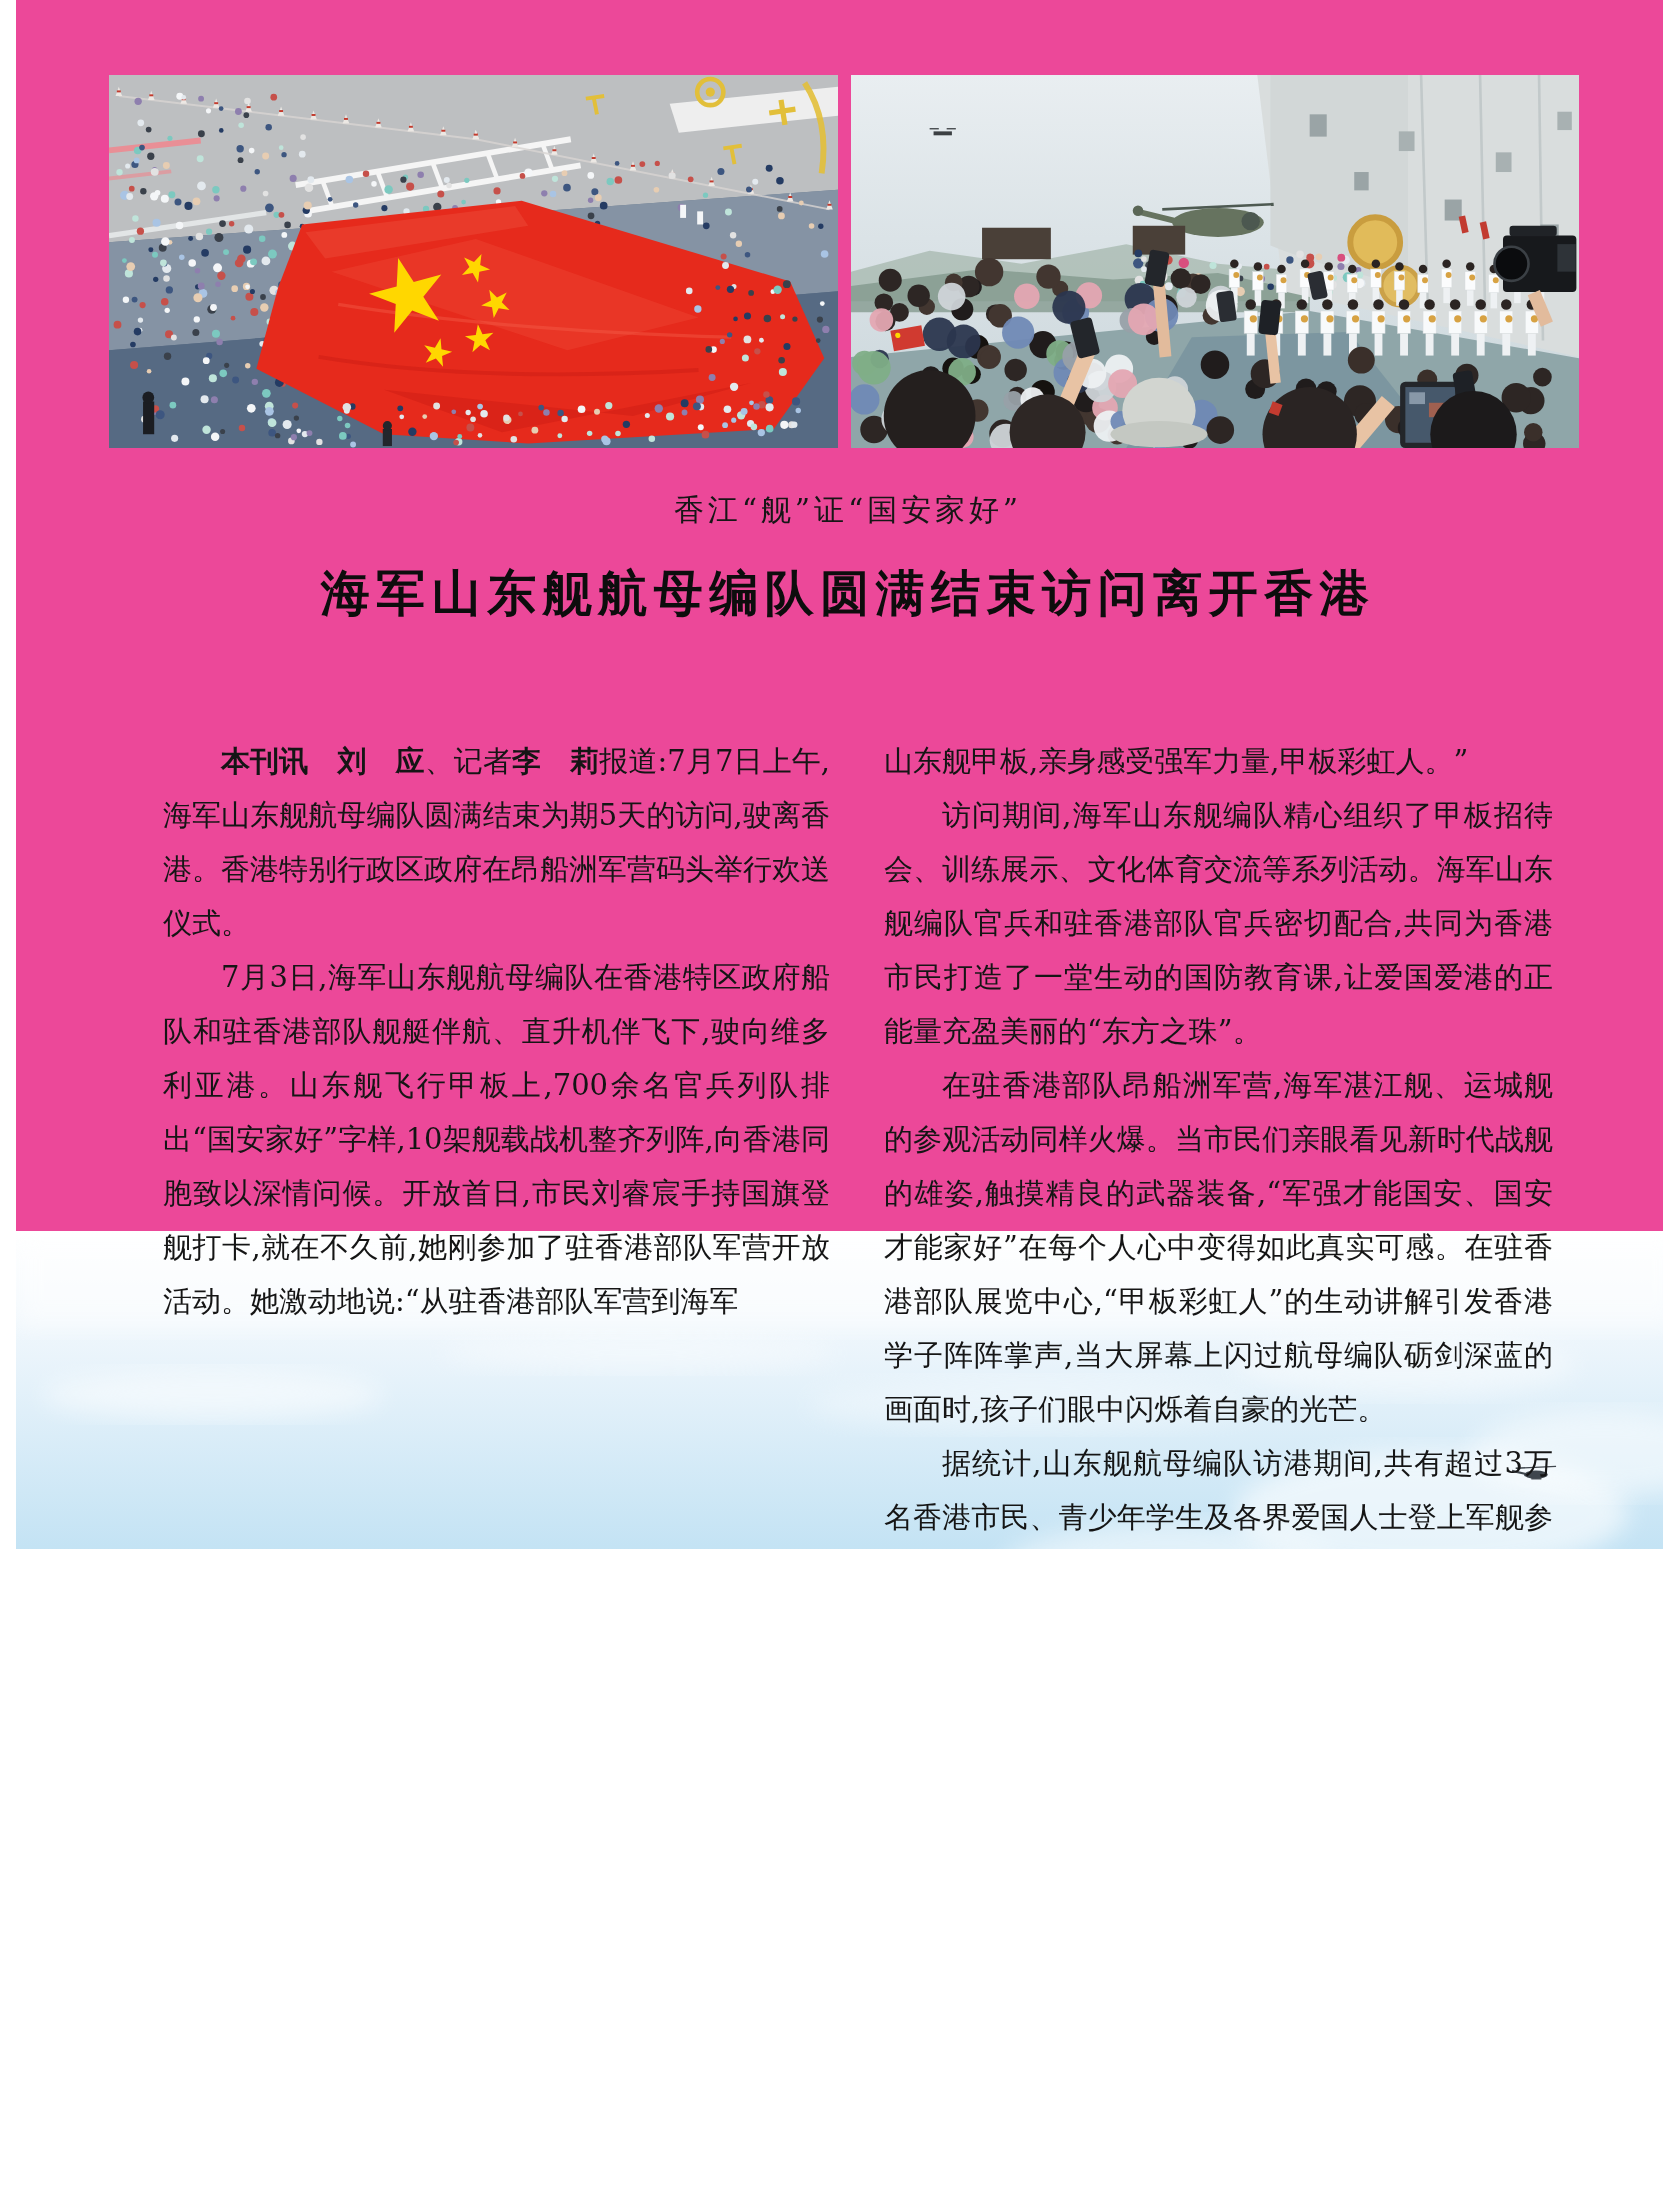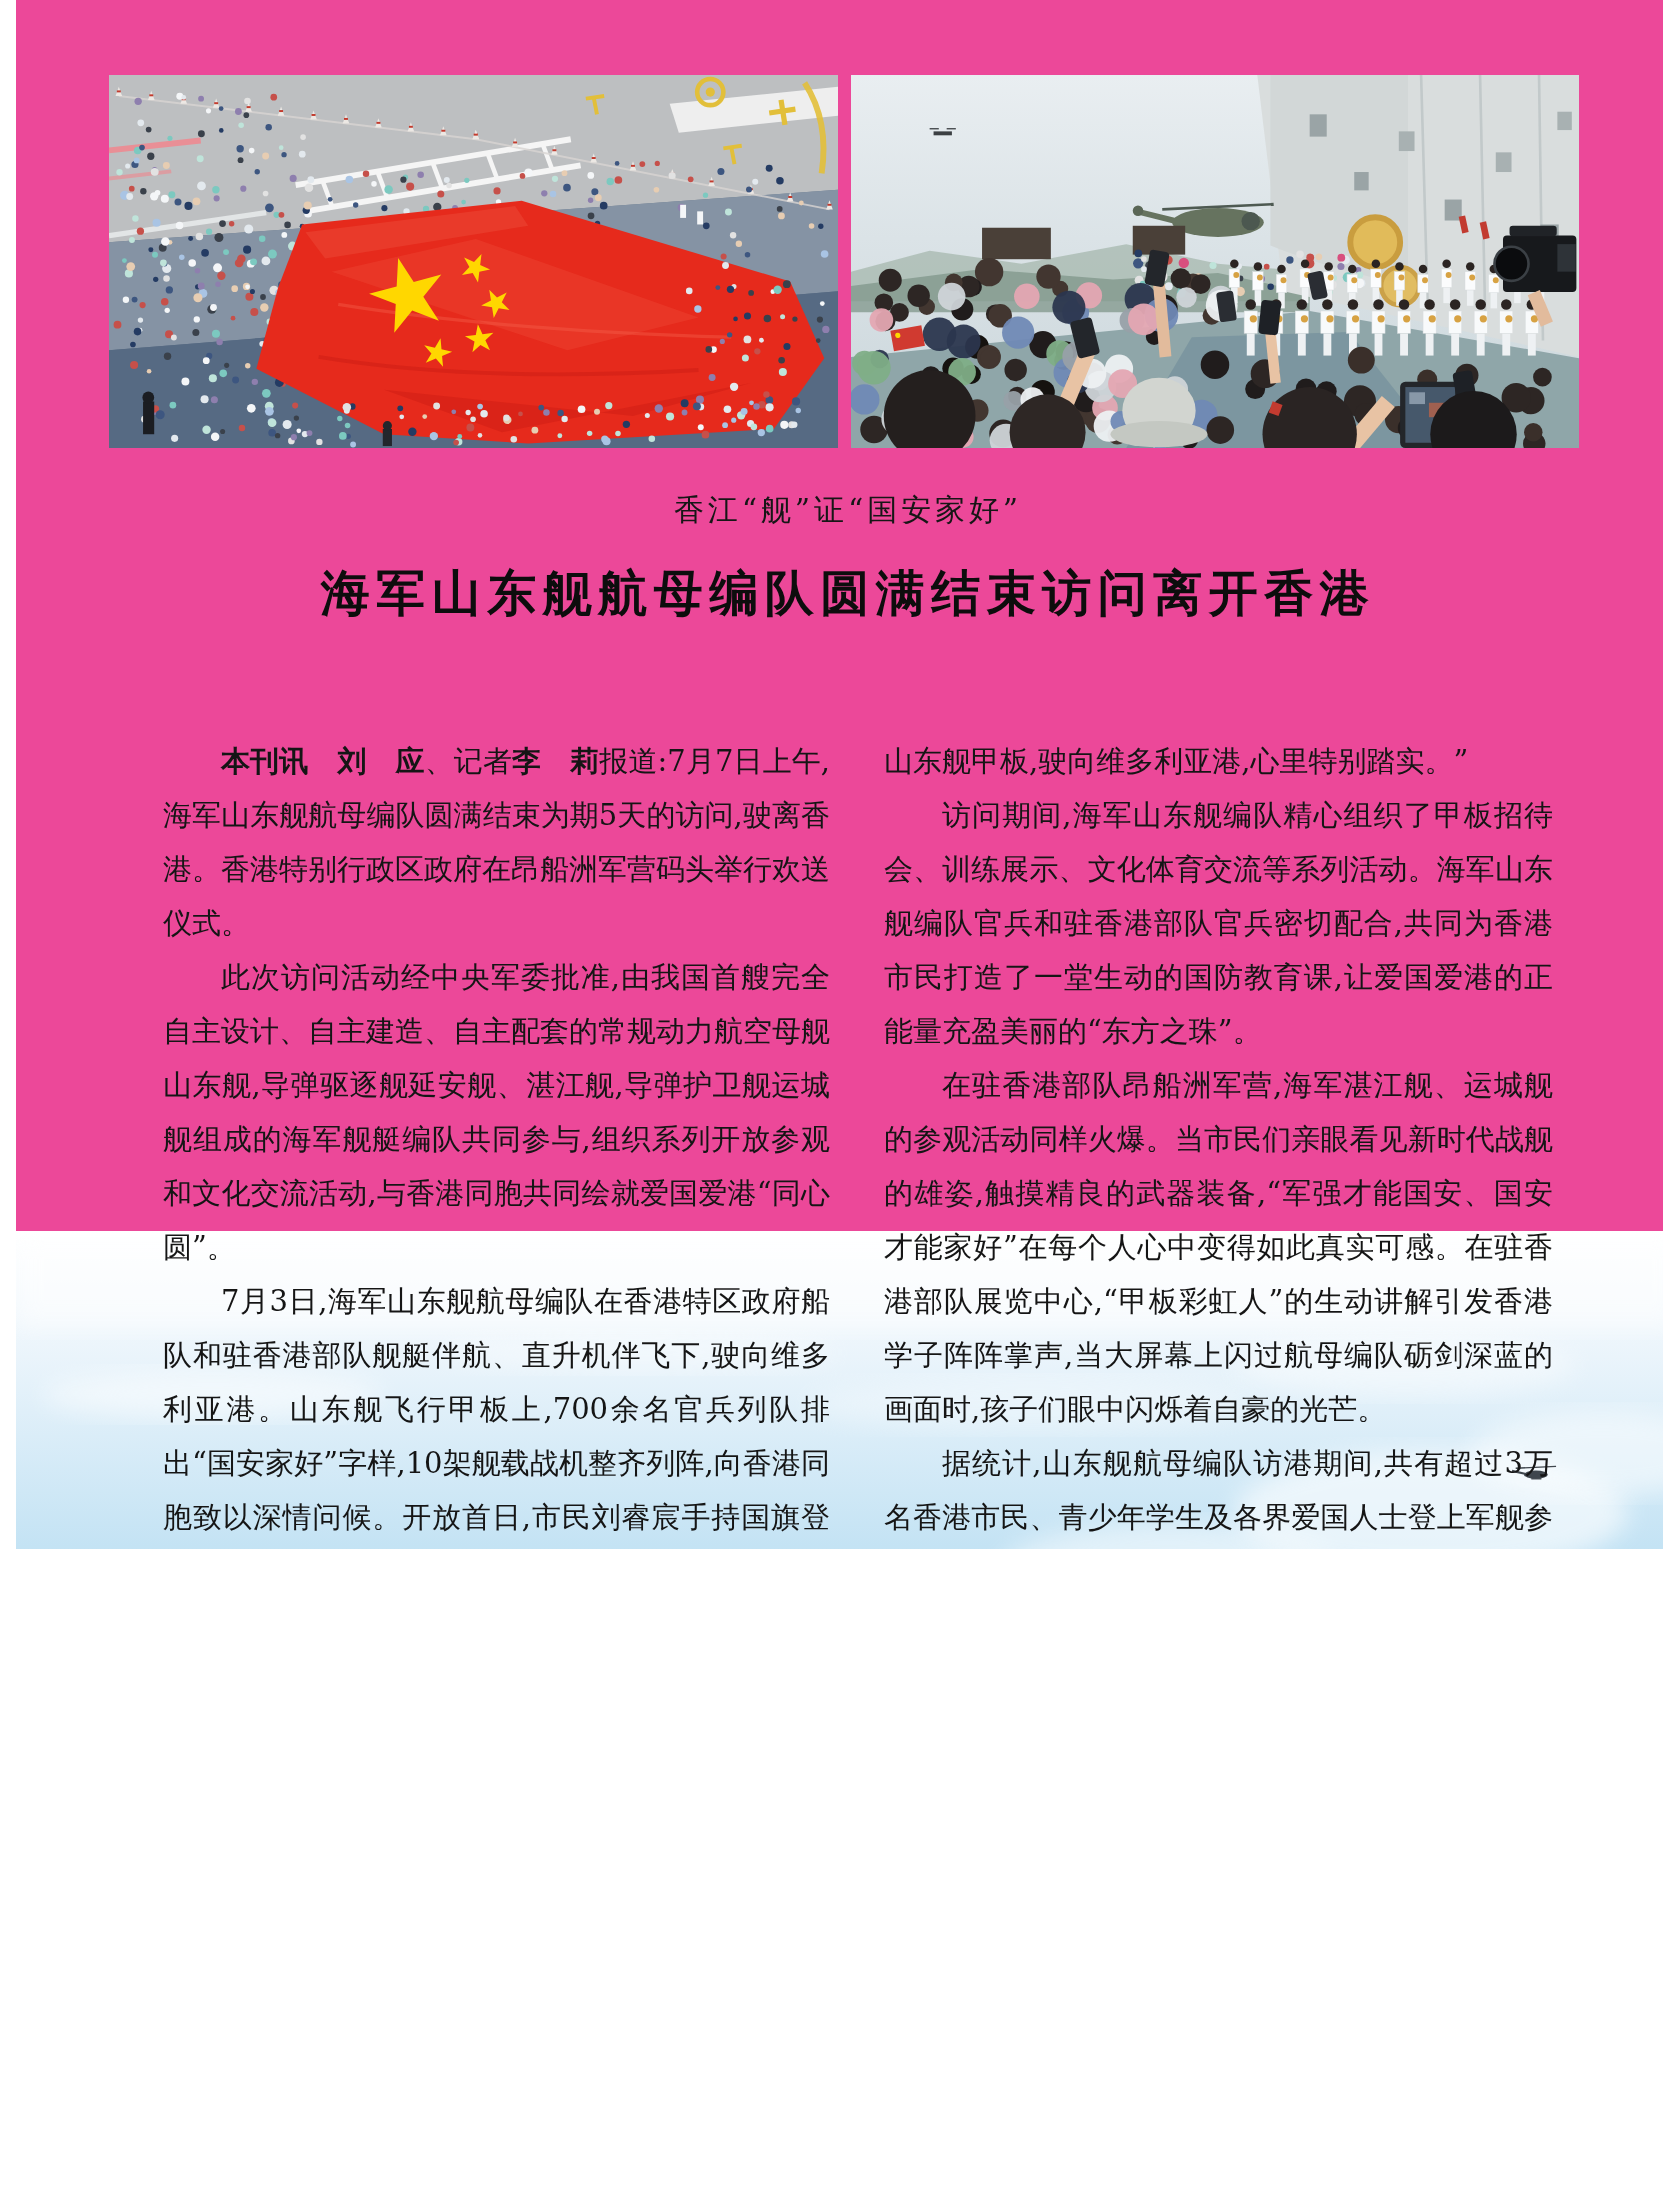--- a/index.html
+++ b/index.html
@@ -956,25 +956,24 @@
         <rect x="640" y="500" width="16" height="18" fill="#c23b30" transform="rotate(20 648 509)"></rect>
       </g>
     </svg>
   </div>
 
   <div class="kicker">香江“舰”证“国安家好”</div>
   <h1 class="headline">海军山东舰航母编队圆满结束访问离开香港</h1>
 
   <div class="col col-left">
     <p><span class="hei">本刊讯　</span><span class="hei">刘　应</span><span>、记者</span><span class="hei">李　莉</span><span>报道:</span><span>7月7日上午,海军山东舰航母编队圆满结束为期5天的访问,驶离香港。香港特别行政区政府在昂船洲军营码头举行欢送仪式。</span></p>
-    <p>此次访问活动经中央军委批准,由我国首艘完全自主设计、自主建造、自主配套的常规动力航空母舰山东舰,导弹驱逐舰延安舰、湛江舰,导弹护卫舰运城舰组成的海军舰艇编队共同参与,组织系列开放参观和文化交流活动,与香港同胞共同绘就爱国爱港“同心圆”。</p>
     <p>7月3日,海军山东舰航母编队在香港特区政府船队和驻香港部队舰艇伴航、直升机伴飞下,驶向维多利亚港。山东舰飞行甲板上,700余名官兵列队排出“国安家好”字样,10架舰载战机整齐列阵,向香港同胞致以深情问候。开放首日,市民刘睿宸手持国旗登舰打卡,就在不久前,她刚参加了驻香港部队军营开放活动。她激动地说:“从驻香港部队军营到海军</p>
   </div>
   <div class="col col-right">
-    <p class="noindent">山东舰甲板,驶向维多利亚港,心里特别踏实。”</p>
+    <p class="noindent">山东舰甲板,亲身感受强军力量,甲板彩虹人。”</p>
     <p>访问期间,海军山东舰编队精心组织了甲板招待会、训练展示、文化体育交流等系列活动。海军山东舰编队官兵和驻香港部队官兵密切配合,共同为香港市民打造了一堂生动的国防教育课,让爱国爱港的正能量充盈美丽的“东方之珠”。</p>
     <p>在驻香港部队昂船洲军营,海军湛江舰、运城舰的参观活动同样火爆。当市民们亲眼看见新时代战舰的雄姿,触摸精良的武器装备,“军强才能国安、国安才能家好”在每个人心中变得如此真实可感。在驻香港部队展览中心,“甲板彩虹人”的生动讲解引发香港学子阵阵掌声,当大屏幕上闪过航母编队砺剑深蓝的画面时,孩子们眼中闪烁着自豪的光芒。</p>
     <p><span>据统计,山东舰航母编队访港期间,共有超过3万名香港市民、青少年学生及各界爱国人士登上军舰参观。</span><span class="endmark">G</span></p>
   </div>
 
   <div class="photo photo-b">
     <svg viewBox="0 0 2540 1487" preserveAspectRatio="none">
       <defs>
         <linearGradient id="skyB" x1="0" y1="0" x2="0" y2="1">
           <stop offset="0" stop-color="#ffffff"></stop>

